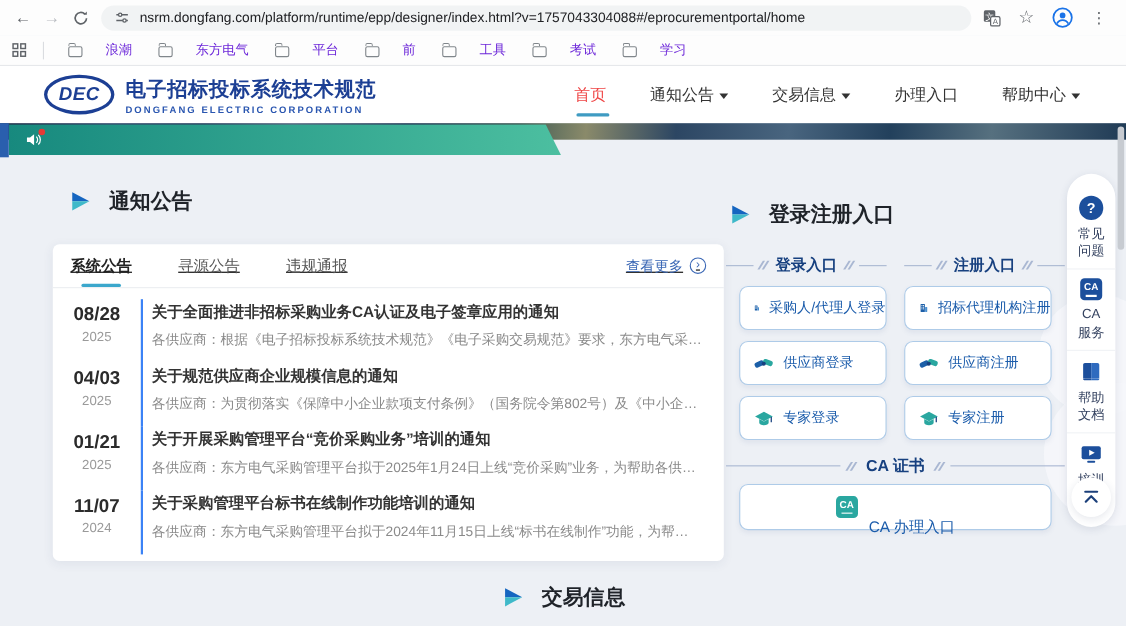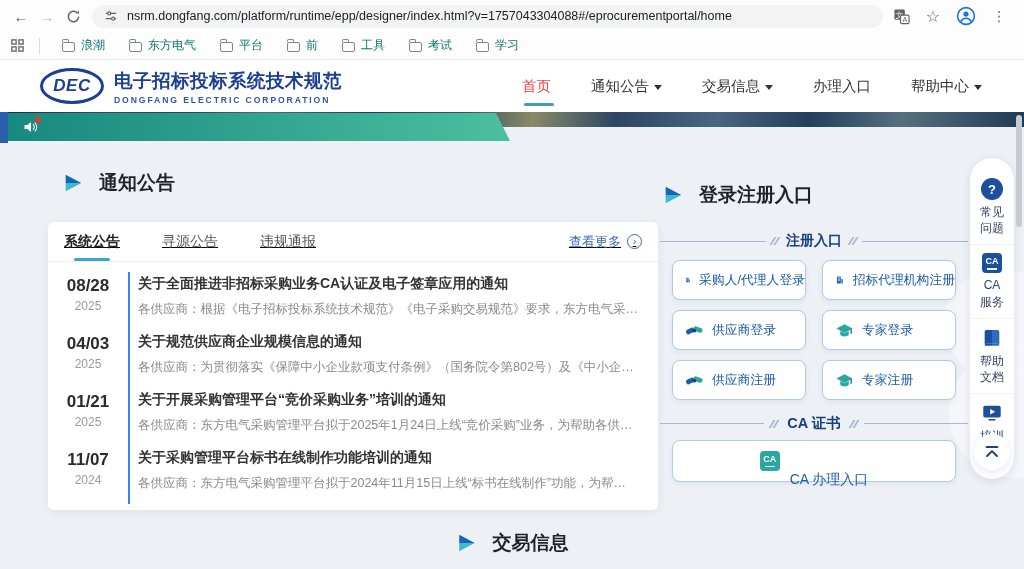--- a/index.html
+++ b/index.html
@@ -13,21 +13,21 @@
   .nav-glyph.disabled { color:#b9bcc1; }
   .url-pill { flex:1; height:23px; margin:0 10px 0 6px; background:#f1f3f4; border-radius:12px;
     display:flex; align-items:center; padding:0 12px; gap:9px; }
   .url-text { font-size:12.5px; color:#202124; white-space:nowrap; overflow:hidden; }
   .chrome-right { display:flex; align-items:center; gap:10px; padding-right:4px; }
 
   
   .bookmarks { height:28px; background:#fdfdfd; border-bottom:1px solid #e6e8eb;
     display:flex; align-items:center; padding:0 10px; gap:8px; }
   .bm-sep { width:1px; height:16px; background:#dadce0; margin:0 6px; }
-  .bm { display:flex; align-items:center; gap:6px; font-size:12px; color:#0f766e;
+  .bm { display:flex; align-items:center; gap:21px; font-size:12px; color:#6d28d9;
     padding:3px 8px; border-radius:6px; cursor:pointer; }
   .folder { width:13px; height:10px; border:1.3px solid #80868b; border-radius:2px; position:relative; margin-top:2px;}
   .folder::before { content:""; position:absolute; top:-4px; left:-1.3px; width:5px; height:2.6px;
     border:1.3px solid #80868b; border-bottom:none; border-radius:2px 2px 0 0; }
 
   
   .site-header { height:52px; background:#fff; display:flex; align-items:center;
     justify-content:space-between; padding:0 42px 0 40px; }
   .logo-wrap { display:flex; align-items:center; gap:10px; }
   .dec-oval { width:64px; height:36px; border:3.5px solid #1c3f94; border-radius:50%;
@@ -335,20 +335,27 @@
         <polygon points="4,3 21,12 4,12" fill="#1565c0"></polygon>
         <polygon points="4,12 21,12 4,21" fill="#3fb9c9"></polygon>
       </svg>
     <span>登录注册入口</span>
   </div>
 
   <div class="col-labels">
     <div class="col-label">
       <span class="line"></span>
         <span class="dslash"></span>
+      <span class="txt">登录入口</span>
+      <span class="dslash"></span>
+        <span class="line"></span>
+    </div>
+    <div class="col-label">
+      <span class="line"></span>
+        <span class="dslash"></span>
       <span class="txt">注册入口</span>
       <span class="dslash"></span>
         <span class="line"></span>
     </div>
   </div>
 
   <div class="btn-grid">
     <div class="entry-btn">
       <svg width="18" height="18" viewBox="0 0 20 20">
           <rect x="4" y="2.5" width="8" height="15" rx="1" fill="#1c5fa8"></rect>
@@ -382,33 +389,33 @@
     <div class="entry-btn">
       <svg width="19" height="19" viewBox="0 0 20 20">
           <rect x="1" y="8" width="9" height="5" rx="2" transform="rotate(-25 5.5 10.5)" fill="#1c5fa8"></rect>
           <rect x="9" y="6.5" width="9.5" height="5" rx="2" transform="rotate(20 13.7 9)" fill="#2aa7a0"></rect>
           <circle cx="9.8" cy="10.2" r="2" fill="#17407f"></circle>
         </svg>
       <span class="lbl">供应商登录</span>
     </div>
     <div class="entry-btn">
       <svg width="19" height="19" viewBox="0 0 20 20">
+          <rect x="1" y="8" width="9" height="5" rx="2" transform="rotate(-25 5.5 10.5)" fill="#1c5fa8"></rect>
+          <rect x="9" y="6.5" width="9.5" height="5" rx="2" transform="rotate(20 13.7 9)" fill="#2aa7a0"></rect>
+          <circle cx="9.8" cy="10.2" r="2" fill="#17407f"></circle>
+        </svg>
+      <span class="lbl">供应商注册</span>
+    </div>
+    <div class="entry-btn">
+      <svg width="19" height="19" viewBox="0 0 20 20">
           <polygon points="10,3.5 1.5,8 10,12.5 18.5,8" fill="#2aa7a0"></polygon>
           <path d="M5.5 10.5v3.5c0 1.3 2 2.4 4.5 2.4s4.5-1.1 4.5-2.4v-3.5l-4.5 2.4z" fill="#2aa7a0"></path>
           <line x1="17" y1="8.5" x2="17" y2="13.5" stroke="#17407f" stroke-width="1.2"></line>
         </svg>
       <span class="lbl">专家登录</span>
-    </div>
-    <div class="entry-btn">
-      <svg width="19" height="19" viewBox="0 0 20 20">
-          <rect x="1" y="8" width="9" height="5" rx="2" transform="rotate(-25 5.5 10.5)" fill="#1c5fa8"></rect>
-          <rect x="9" y="6.5" width="9.5" height="5" rx="2" transform="rotate(20 13.7 9)" fill="#2aa7a0"></rect>
-          <circle cx="9.8" cy="10.2" r="2" fill="#17407f"></circle>
-        </svg>
-      <span class="lbl">供应商注册</span>
     </div>
     <div class="entry-btn">
       <svg width="19" height="19" viewBox="0 0 20 20">
           <polygon points="10,3.5 1.5,8 10,12.5 18.5,8" fill="#2aa7a0"></polygon>
           <path d="M5.5 10.5v3.5c0 1.3 2 2.4 4.5 2.4s4.5-1.1 4.5-2.4v-3.5l-4.5 2.4z" fill="#2aa7a0"></path>
           <line x1="17" y1="8.5" x2="17" y2="13.5" stroke="#17407f" stroke-width="1.2"></line>
         </svg>
       <span class="lbl">专家注册</span>
     </div>
   </div>

